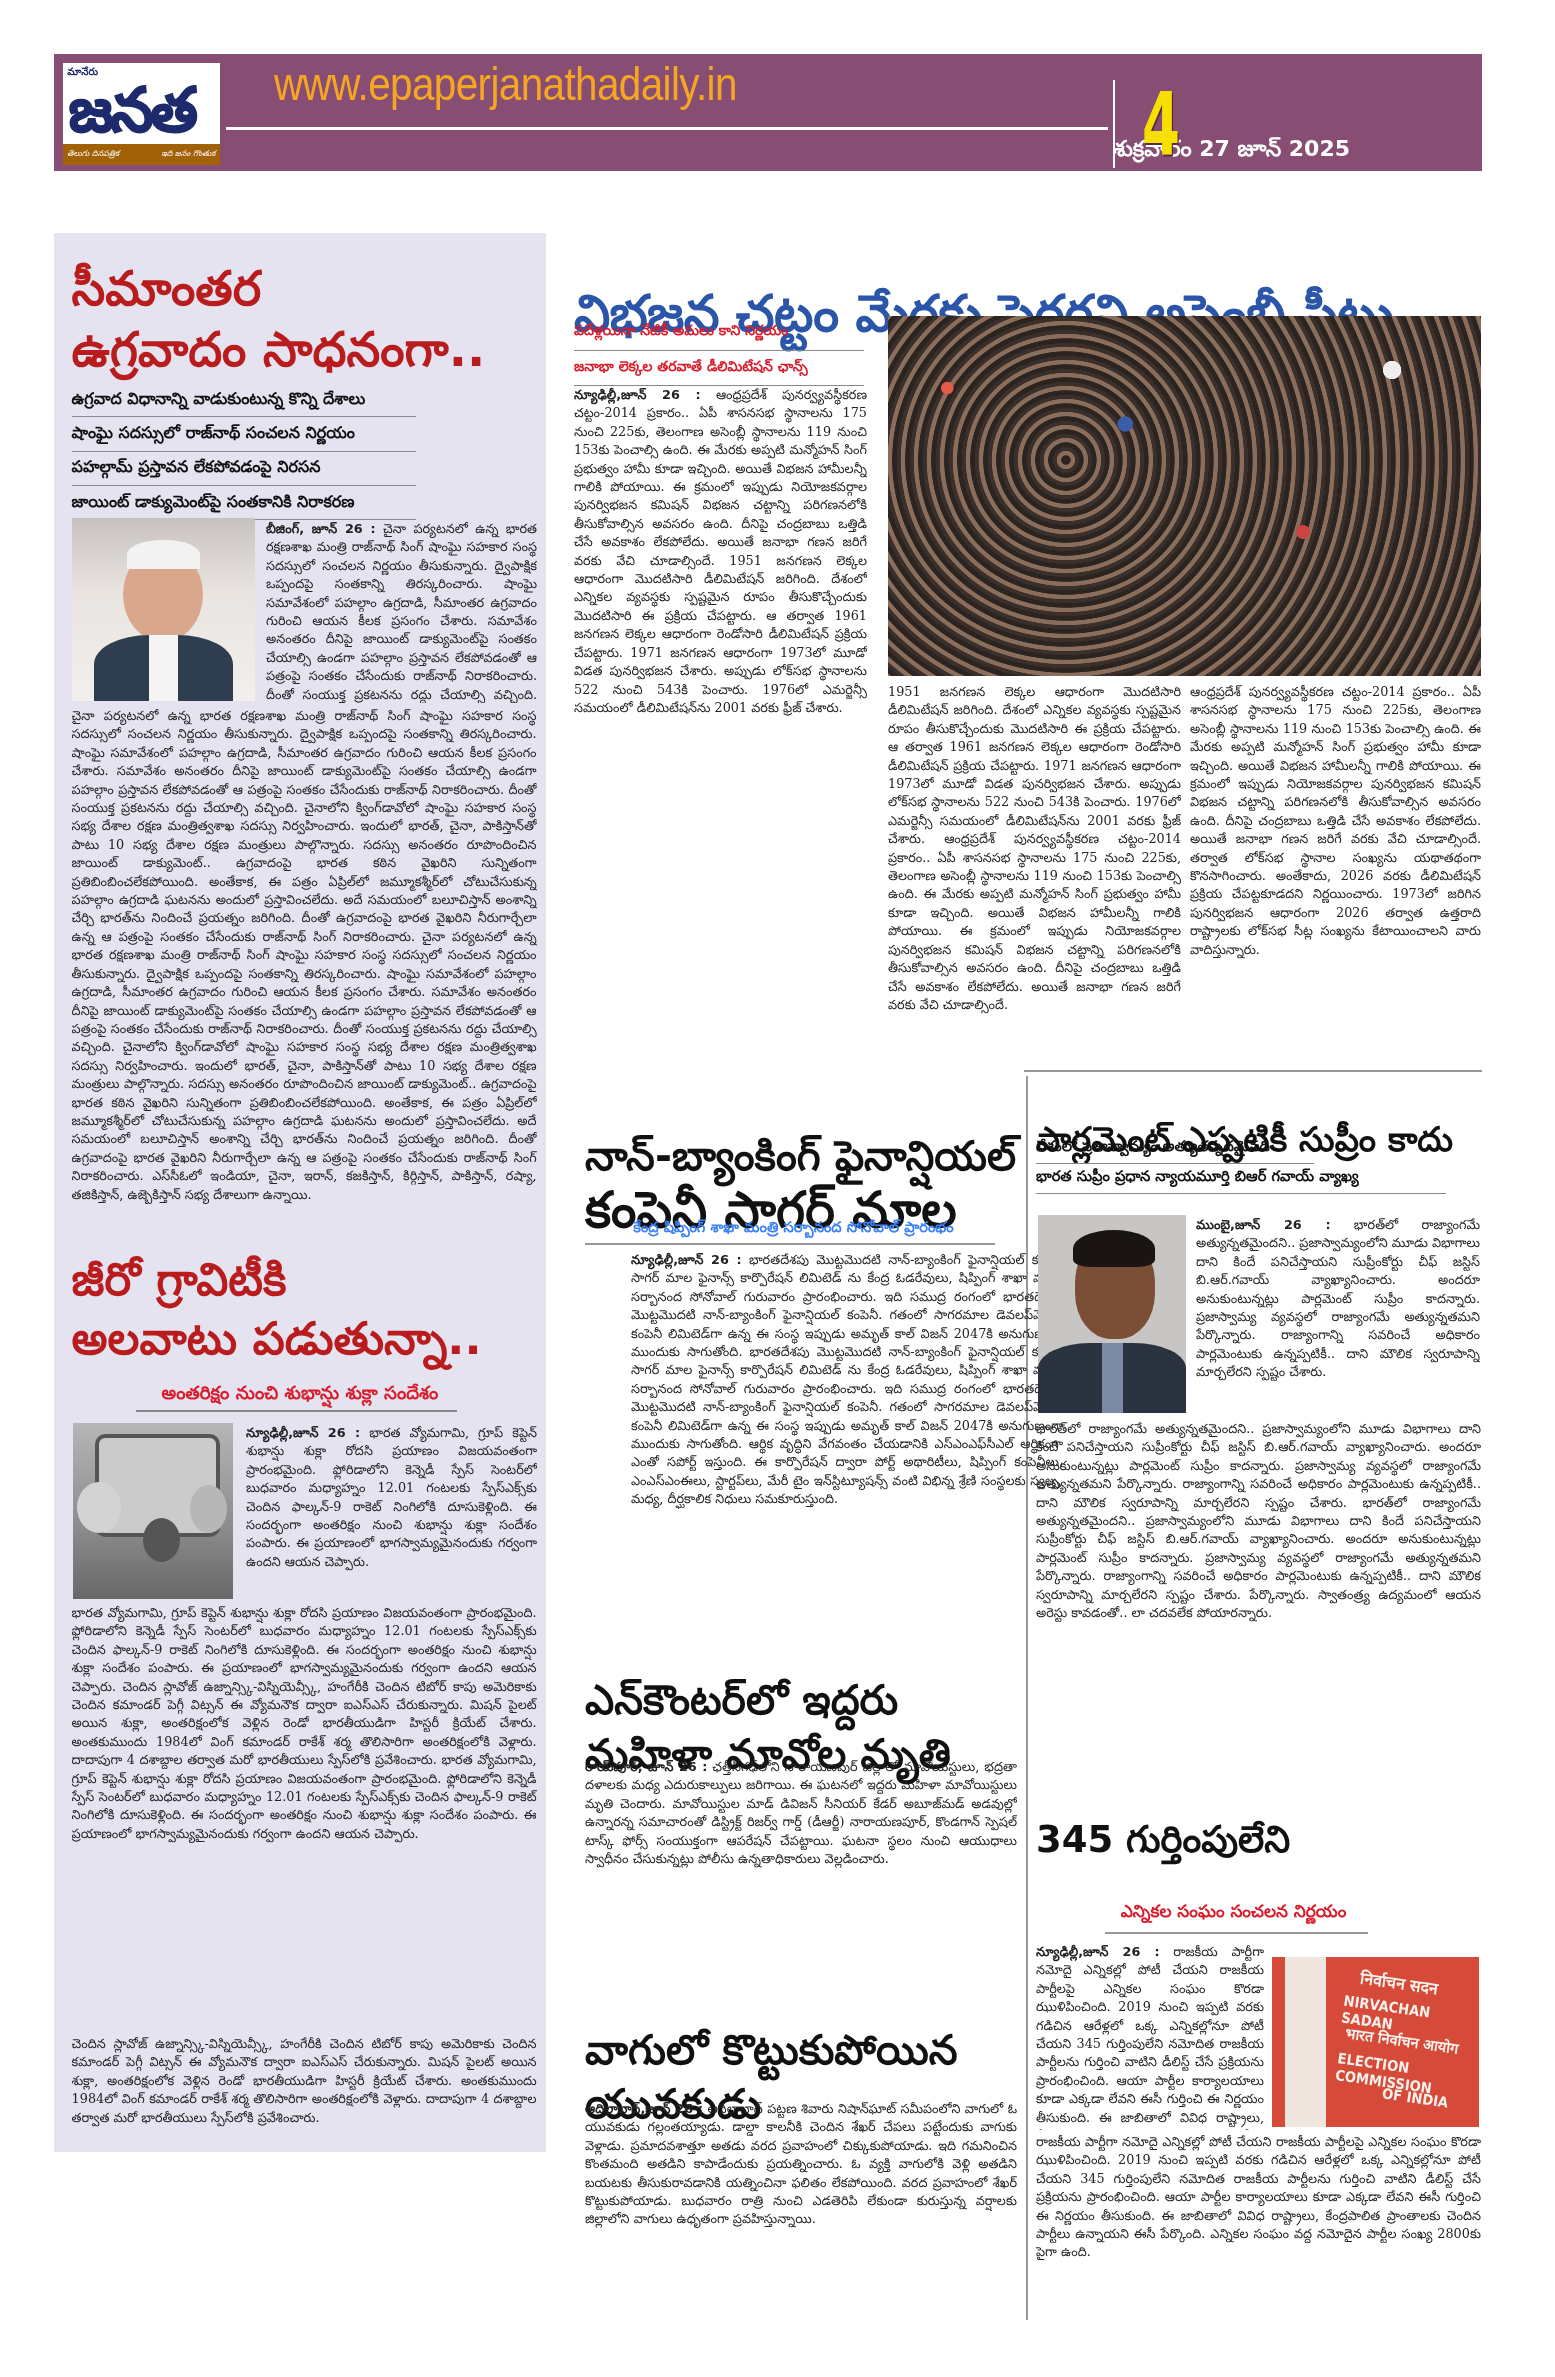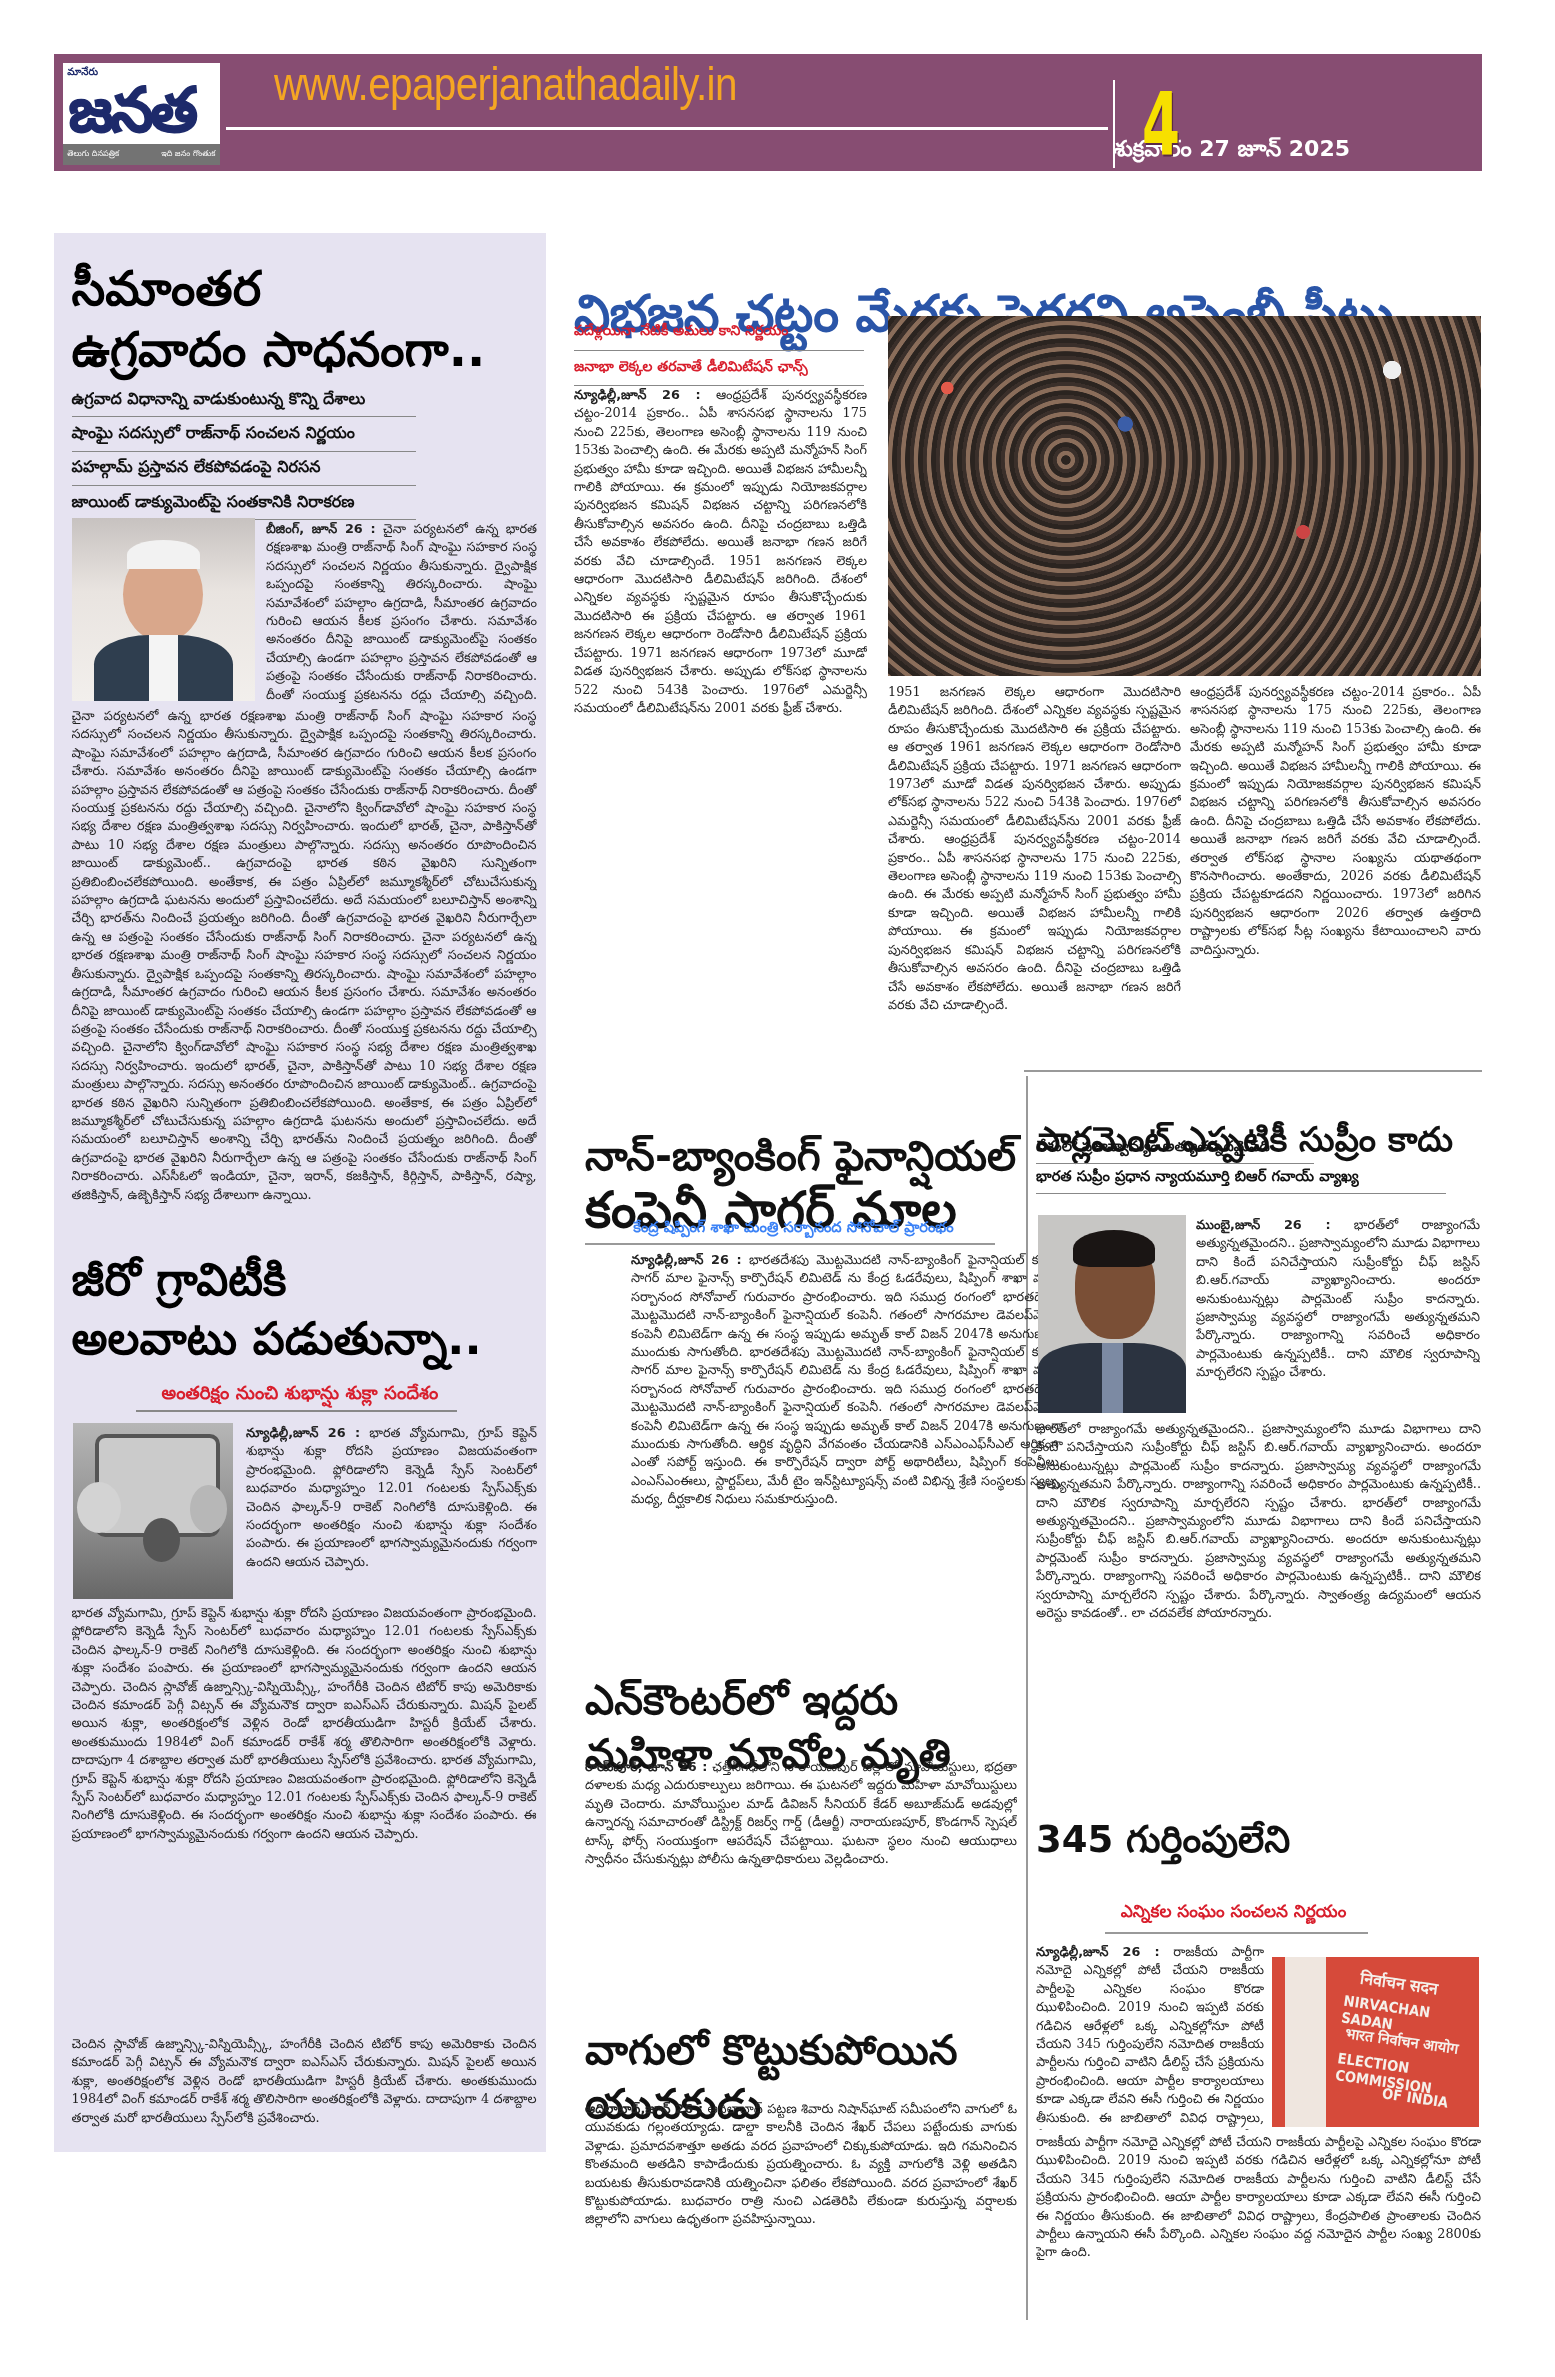--- a/index.html
+++ b/index.html
@@ -5,34 +5,34 @@
   html, body { margin:0; padding:0; background:#fff; }
   body { width:1556px; height:2377px; position:relative; overflow:hidden;
          font-family:"DejaVu Sans", "Liberation Sans", sans-serif; color:#111; }
 
   
   .masthead { position:absolute; left:54px; top:54px; width:1428px; height:117px; background:#874d72; }
   .logo { position:absolute; left:8.8px; top:8.8px; width:157px; height:102px; background:#fff; overflow:hidden; }
   .logo .small { position:absolute; left:4.4px; top:2.9px; font-size:10.2px; font-weight:bold; color:#1d2a6b; }
   .logo .big { position:absolute; left:5.9px; top:13px; font-size:61px; line-height:67px; font-weight:bold; color:#1d2a6b;
                -webkit-text-stroke:1.5px #1d2a6b; letter-spacing:-2.9px; }
-  .logo .strip { position:absolute; left:0; bottom:0; width:100%; height:20.5px; background:#737373;
+  .logo .strip { position:absolute; left:0; bottom:0; width:100%; height:20.5px; background:#a16207;
                  display:flex; justify-content:space-between; align-items:center; padding:0 4.4px; box-sizing:border-box;
-                 color:#fff; font-size:8px; }
+                 color:#fff; font-size:8px;font-style:italic; }
   .url { position:absolute; left:220px; top:1.5px; font-family:"Liberation Sans Narrow","Liberation Sans",sans-serif;
          font-size:47px; color:#f5a623; letter-spacing:-0.7px; transform:scaleX(0.86); transform-origin:left top; }
   .hrule { position:absolute; left:172px; top:73px; width:882px; height:2.9px; background:#fff; }
   .vrule { position:absolute; left:1059px; top:26px; width:1.5px; height:88px; background:#fff; }
   .date { position:absolute; right:132px; top:82px; font-size:22px; font-weight:bold; color:#fff; }
   .pageno { position:absolute; left:1088px; top:19px; font-size:88px; font-weight:bold; color:#f7e000;
             text-shadow:2.2px 2.2px 0 #5a2a47; transform:scaleX(0.62); transform-origin:left top; }
 
   
   .leftcol { position:absolute; left:54px; top:233px; width:492px; height:1919px; background:#e6e3f1; }
-  .h-big { font-weight:bold; color:#000000; margin:0; }
+  .h-big { font-weight:bold; color:#b91c1c; margin:0; }
   .lc-title { position:absolute; left:17.6px; top:25px; width:468px; font-size:48px; line-height:61px; }
   .decks { position:absolute; left:17.6px; top:154px; width:344px; }
   .deck { font-size:16px; font-weight:bold; border-bottom:1.5px solid #888; padding:5.9px 0 4.4px; }
   .photo { position:absolute; background:#999; overflow:hidden; }
   .body { position:absolute; font-family:"DejaVu Serif","Liberation Serif",serif; font-size:12.8px; line-height:18.4px;
           text-align:justify; color:#222; overflow:hidden; }
   .dateline { font-weight:bold; font-family:"DejaVu Sans","Liberation Sans",sans-serif; }
 
   .lc2-title { position:absolute; left:17.6px; top:1068px; width:468px; font-size:45px; line-height:59px; }
   .lc2-sub { position:absolute; left:0; top:1200px; width:492px; text-align:center; font-size:18.3px; font-weight:bold; color:#d81e2c; }

